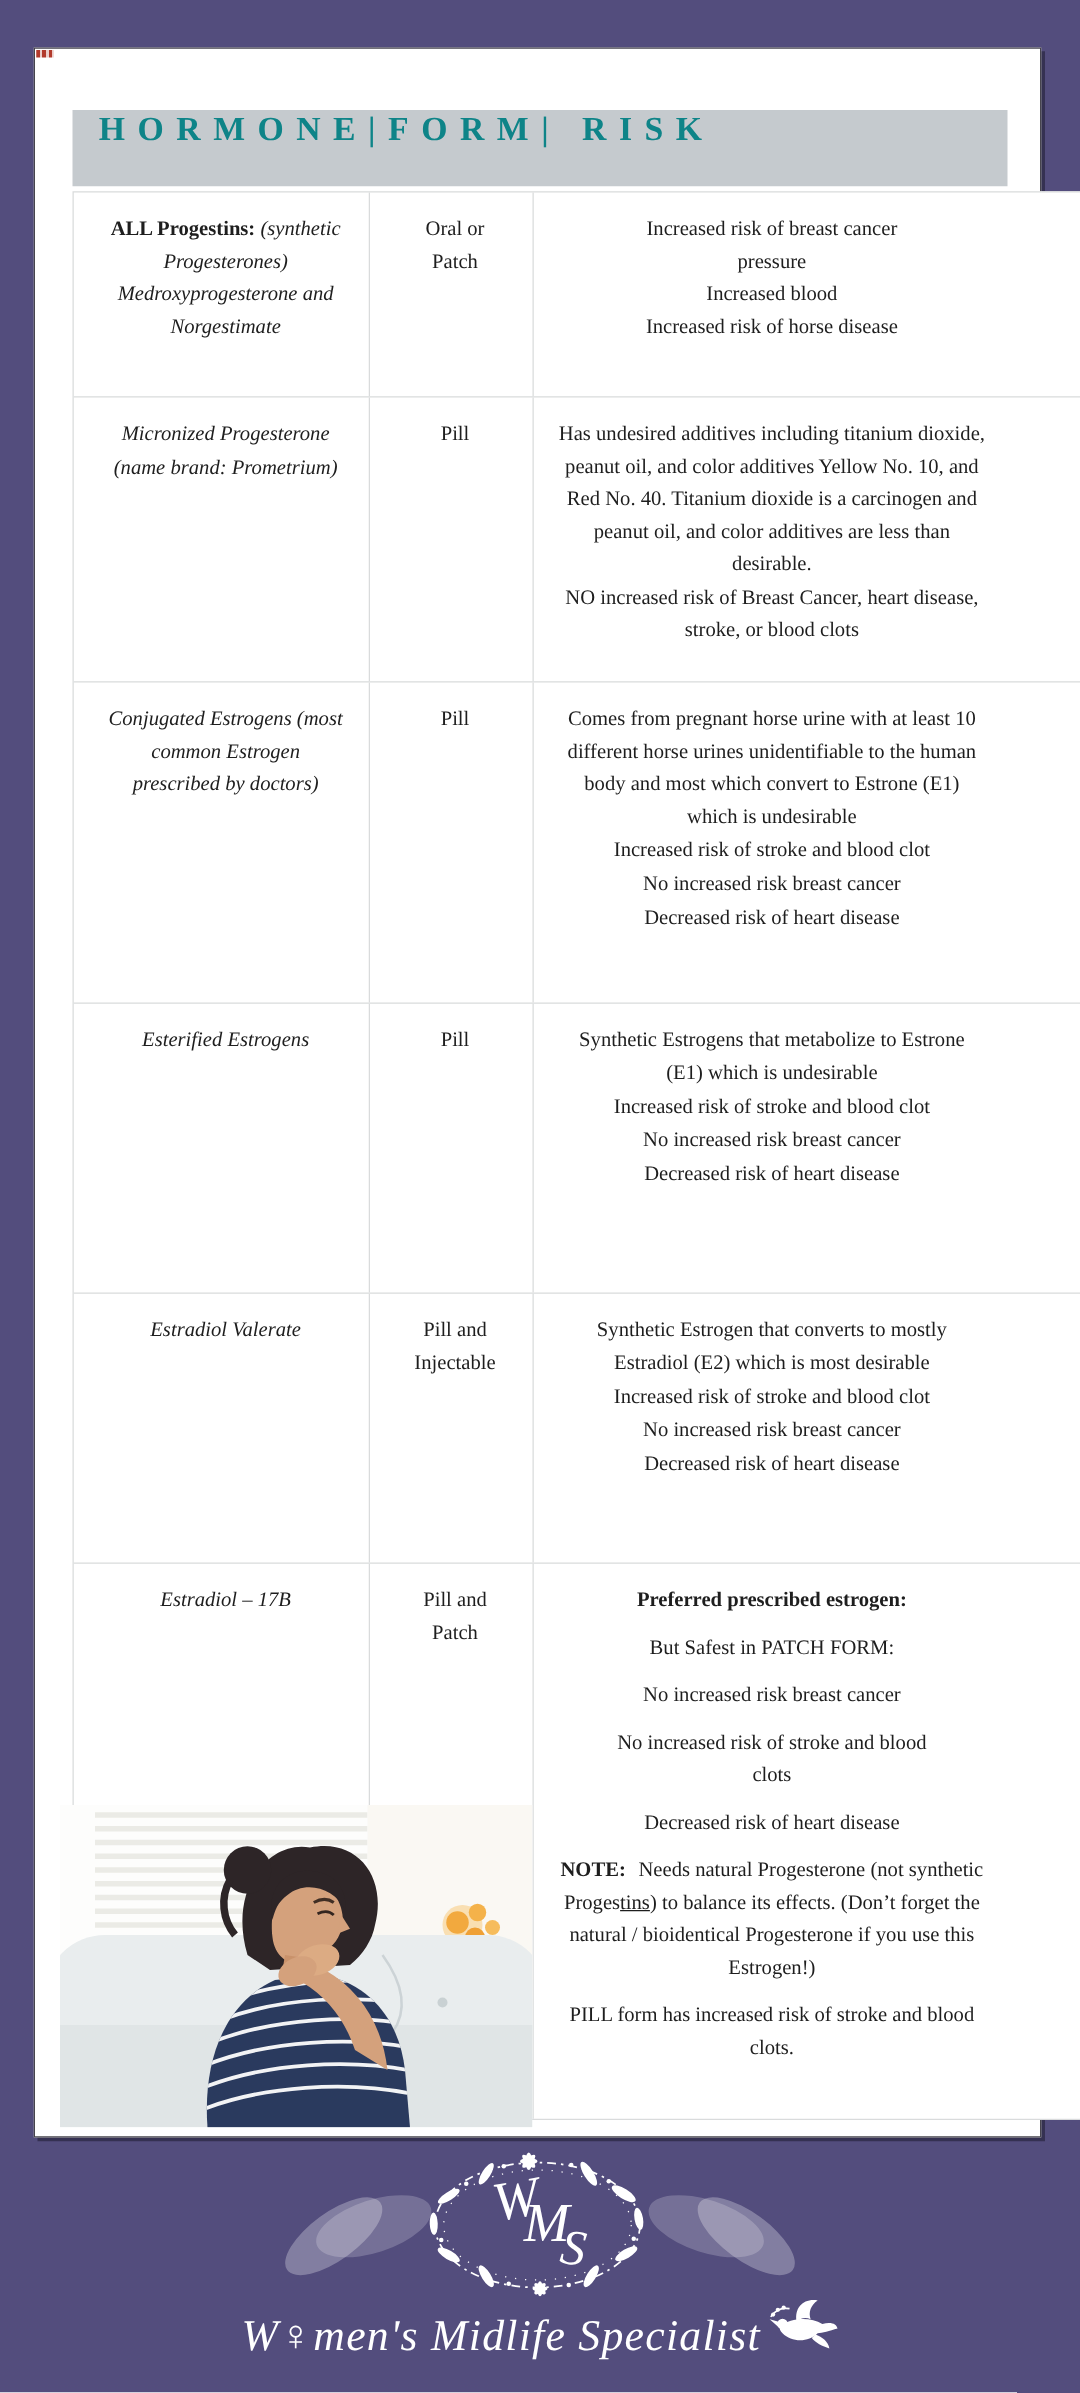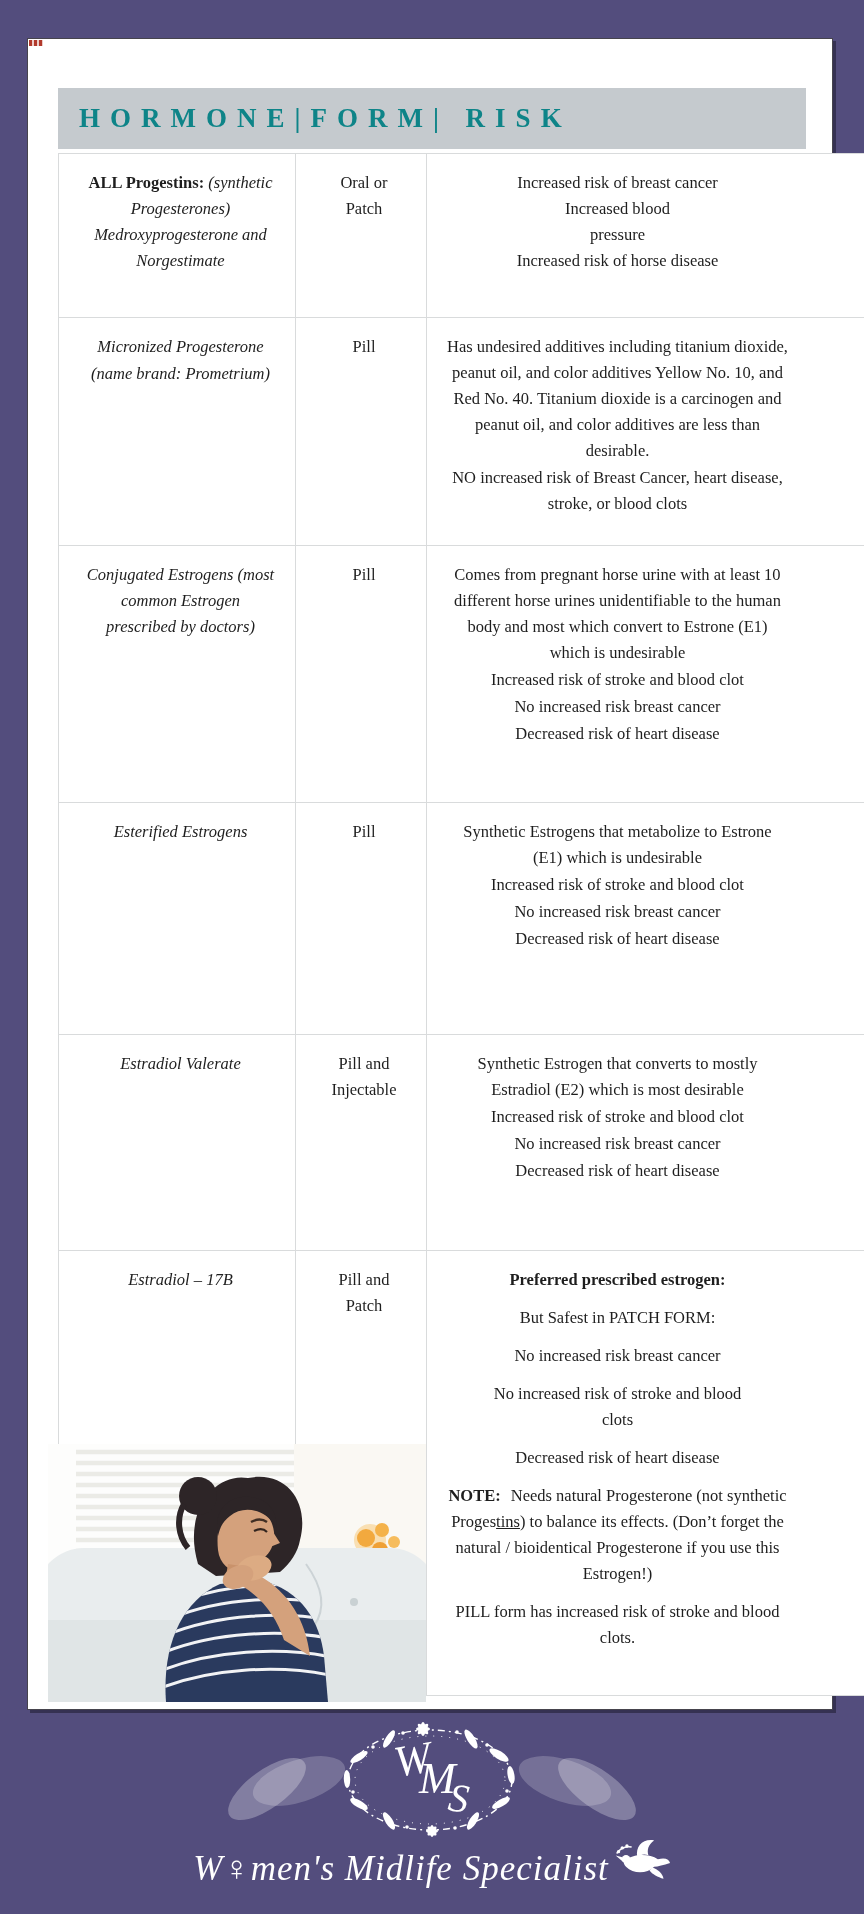--- a/index.html
+++ b/index.html
@@ -3,21 +3,21 @@
 <meta charset="utf-8">
 <style>
   *{box-sizing:border-box;margin:0;padding:0}
   body{background:#fff;font-family:"Liberation Serif","DejaVu Serif",serif;}
   .canvas{position:relative;width:864px;height:1914px;background:#534D7D;overflow:hidden;}
   .page{position:absolute;left:27px;top:38px;width:806px;height:1672px;background:#ffffff;
         border:1px solid #46444d;box-shadow:3px 3px 0 rgba(24,21,39,.5);}
   .artifact{position:absolute;left:1px;top:1px;width:14px;height:6px;
         background:repeating-linear-gradient(90deg,#b23a2c 0 3px,rgba(178,58,44,.25) 3px 5px);}
   .header-bar{position:absolute;left:30px;top:49px;width:748px;height:61px;background:#C5CACE;
-        display:flex;align-items:center;}
+        display:flex;}
   .header-title{font-weight:bold;font-size:27px;color:#0E8488;letter-spacing:10px;padding-left:21px;white-space:nowrap;}
   .grid{position:absolute;left:30px;top:114px;width:860px;border:1px solid #D9DBDC;background:#fff;text-align:center;}
   .row{display:grid;grid-template-columns:236px 131px 380px;border-bottom:1px solid #D9DBDC;}
   .row:last-child{border-bottom:none}
   .r1{height:164px}.r2{height:228px}.r3{height:257px}.r4{height:232px}.r5{height:216px}.r6{height:444px}
   .cell{padding:16px 16px 8px 20px;font-size:16.5px;line-height:26px;color:#1e1e1e;overflow:hidden;}
   .c1{font-style:italic;padding-left:21px;padding-right:14px;}
   .c2,.c3{border-left:1px solid #D9DBDC;}
   .c2{padding-left:22px;}
   .c3{padding-left:20px;padding-right:18px;}
@@ -54,22 +54,22 @@
           <p class="para"><b class="b">ALL Progestins:</b><span> (synthetic Progesterones)</span></p>
           <p class="para nogap">Medroxyprogesterone and
 Norgestimate</p>
         </div>
         <div class="cell c2">
           <p class="para">Oral or
 Patch</p>
         </div>
         <div class="cell c3">
           <div>Increased risk of breast cancer</div>
+          <div>pressure</div>
           <div>Increased blood</div>
-          <div>pressure</div>
           <div>Increased risk of horse disease</div>
         </div>
       </div>
 
       <div class="row r2">
         <div class="cell c1">
           <p class="para">Micronized Progesterone</p>
           <p class="para">(name brand: Prometrium)</p>
         </div>
         <div class="cell c2">

